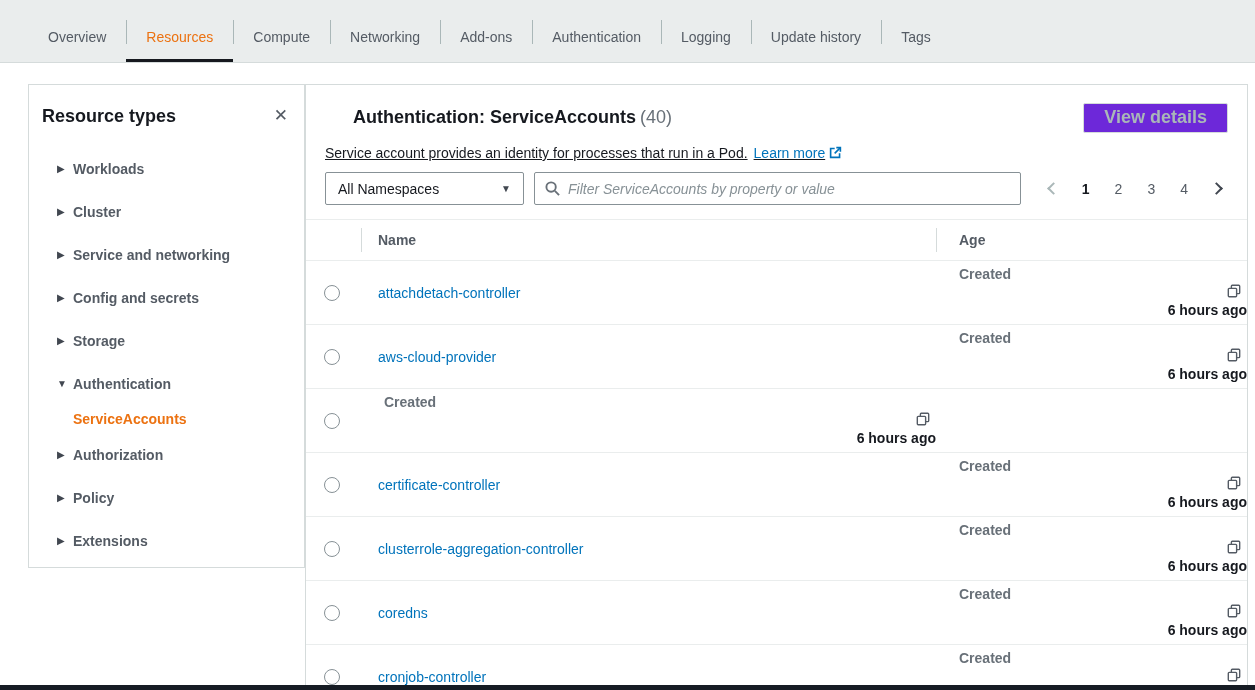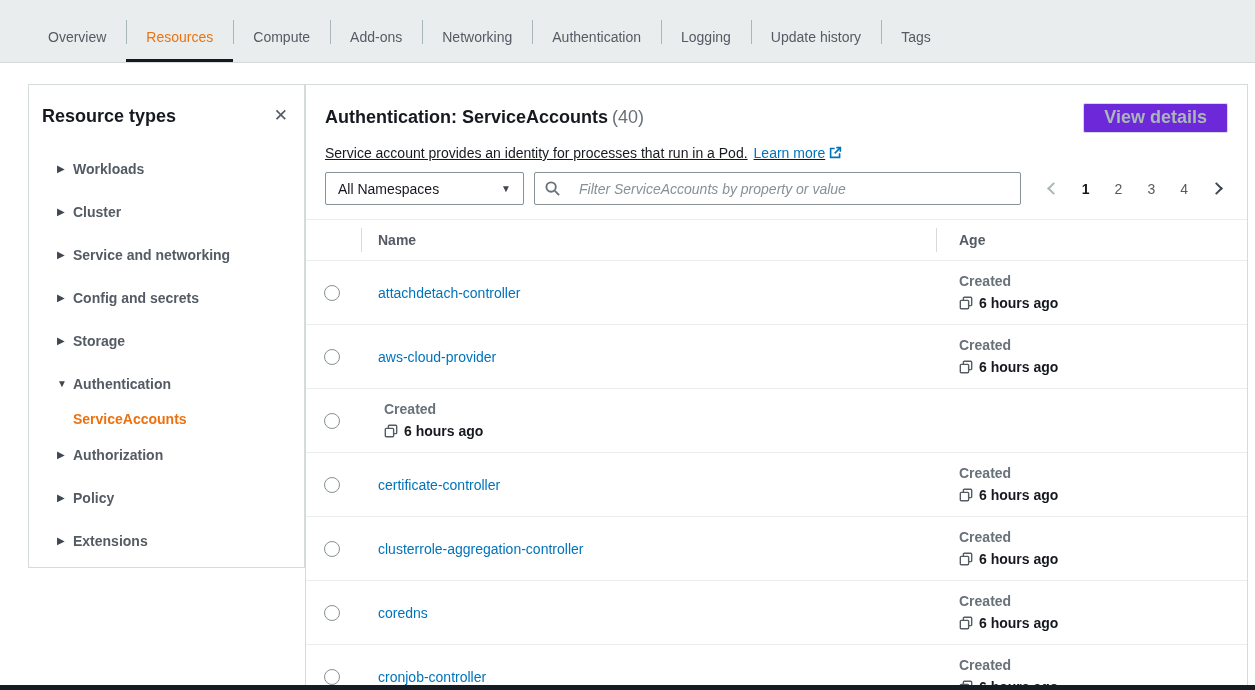--- a/index.html
+++ b/index.html
@@ -28,38 +28,38 @@
   .side-item { height:43px; display:flex; align-items:center; padding-left:28px; cursor:pointer; }
   .side-item .tri { width:16px; font-size:10px; color:#414750; flex:0 0 16px; }
   .side-item .lbl { font-size:14px; font-weight:700; color:#545b64; }
   .side-item.sub { height:28px; padding-left:44px; }
   .side-item.sub .lbl { color:#ec7211; }
 
   
   .main { left:305px; width:943px; height:606px; }
   .m-head { padding:17px 19px 0 19px; }
   .title-row { display:flex; justify-content:space-between; align-items:center; height:31px; }
-  .title-row h1 { font-size:18px; font-weight:700; color:#16191f; }
+  .title-row h1 { font-size:18px; font-weight:700; color:#16191f;margin-left:28px; }
   .title-row .count { font-weight:400; color:#687078; margin-left:4px; }
   .btn { background:#6d28d9; border:1px solid #d5dbdb; border-radius:2px; color:#aab7b8;
          font-family:"Liberation Sans", sans-serif; font-size:18px; font-weight:700;
          height:30px; padding:0 20px; cursor:default; }
   .desc { margin-top:10px; font-size:14px; color:#16191f; line-height:20px;text-decoration:underline; }
   .learn { color:#0073bb; text-decoration:none; margin-left:6px; cursor:pointer; font-weight:400; }
   .learn svg { vertical-align:-1px; margin-left:4px; }
 
   .filter-row { margin-top:9px; display:flex; align-items:center; }
   .select { width:199px; height:33px; border:1px solid #879196; border-radius:2px; display:flex;
             align-items:center; justify-content:space-between; padding:0 12px; font-size:14px;
             color:#16191f; cursor:pointer; background:#fff; }
   .select .caret { font-size:10px; color:#414750; }
   .search { margin-left:10px; width:487px; height:33px; border:1px solid #879196; border-radius:2px;
             display:flex; align-items:center; padding:0 10px; background:#fff; }
   .search svg { flex:0 0 15px; }
-  .search input { border:none; outline:none; flex:1; margin-left:19px; font-size:14px;
+  .search input { border:none; outline:none; flex:1; margin-left:8px; font-size:14px;
                   font-family:"Liberation Sans", sans-serif; color:#16191f; background:transparent; }
   .search input::placeholder { font-style:italic; color:#879196; }
   .pager { margin-left:auto; display:flex; align-items:center; gap:11px; padding-right:1px; }
   .pnum { font-size:14px; color:#545b64; cursor:pointer; padding:2px 7px; }
   .pnum.current { font-weight:700; color:#16191f; }
   .pchev { width:9px; height:9px; border-top:2px solid #414750; border-left:2px solid #414750;
            cursor:pointer; margin:0 6px; }
   .pchev.prev { transform:rotate(-45deg); border-color:#aab7b8; }
   .pchev.next { transform:rotate(135deg); }
 
@@ -71,45 +71,45 @@
   .thead .col-age { padding-left:23px; }
   .thead .col-name::before, .thead .col-age::before { content:""; position:absolute; left:0; top:50%;
            transform:translateY(-50%); height:24px; width:1px; background:#d5dbdb; }
   .trow { height:64px; border-bottom:1px solid #eaeded; display:grid; grid-template-columns:55px 575px 1fr; align-items:center; }
   .radio { display:inline-block; width:16px; height:16px; border:1px solid #879196; border-radius:50%;
            margin-left:18px; background:#fff; cursor:pointer; }
   .col-sel { display:flex; align-items:center; }
   .rlink { font-size:14px; color:#0073bb; text-decoration:none; cursor:pointer; padding-left:17px; }
   .age-cell { padding-left:23px; font-size:14px;font-weight:bold; }
   .age-cell .created { color:#687078; line-height:20px; }
-  .age-cell .ageline { display:flex; align-items:center; color:#16191f; line-height:24px; }
+  .age-cell .ageline { display:flex; align-items:flex-end; color:#16191f; line-height:24px;flex-direction:column; }
   .age-cell .ageline svg { margin-right:6px; }
 
   .bottombar { position:absolute; left:0; right:0; bottom:0; height:5px; background:#161c24; }
 </style>
 </head>
 <body>
 
 <div class="screen">
 
   <header class="tabstrip">
     <div class="tab">
         <span>Overview</span>
       </div>
     <div class="tab active">
         <span>Resources</span>
       </div>
     <div class="tab">
         <span>Compute</span>
       </div>
     <div class="tab">
+        <span>Networking</span>
+      </div>
+    <div class="tab">
         <span>Add-ons</span>
-      </div>
-    <div class="tab">
-        <span>Networking</span>
       </div>
     <div class="tab">
         <span>Authentication</span>
       </div>
     <div class="tab">
         <span>Logging</span>
       </div>
     <div class="tab">
         <span>Update history</span>
       </div>

